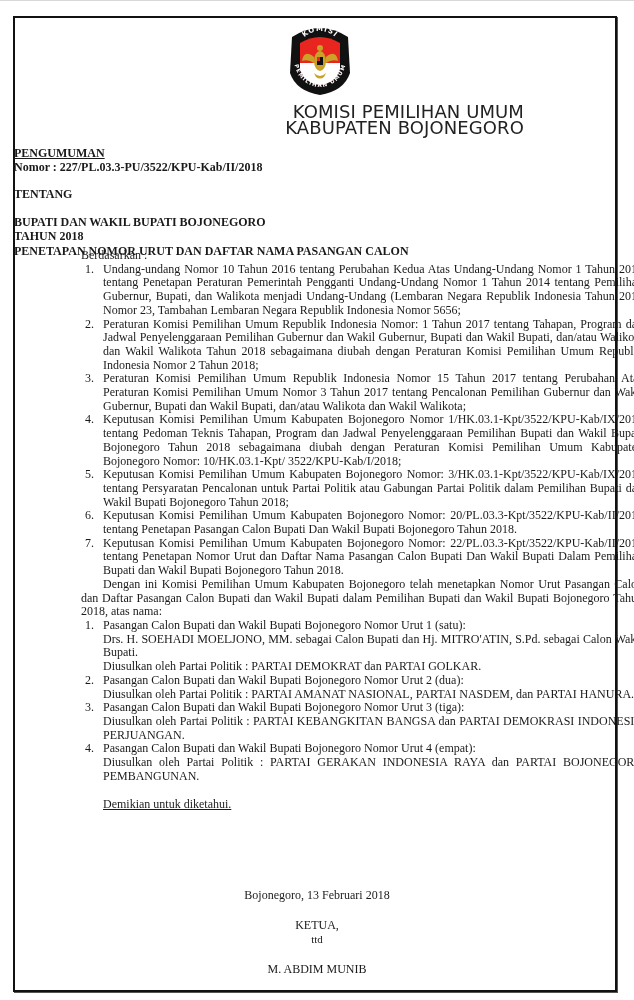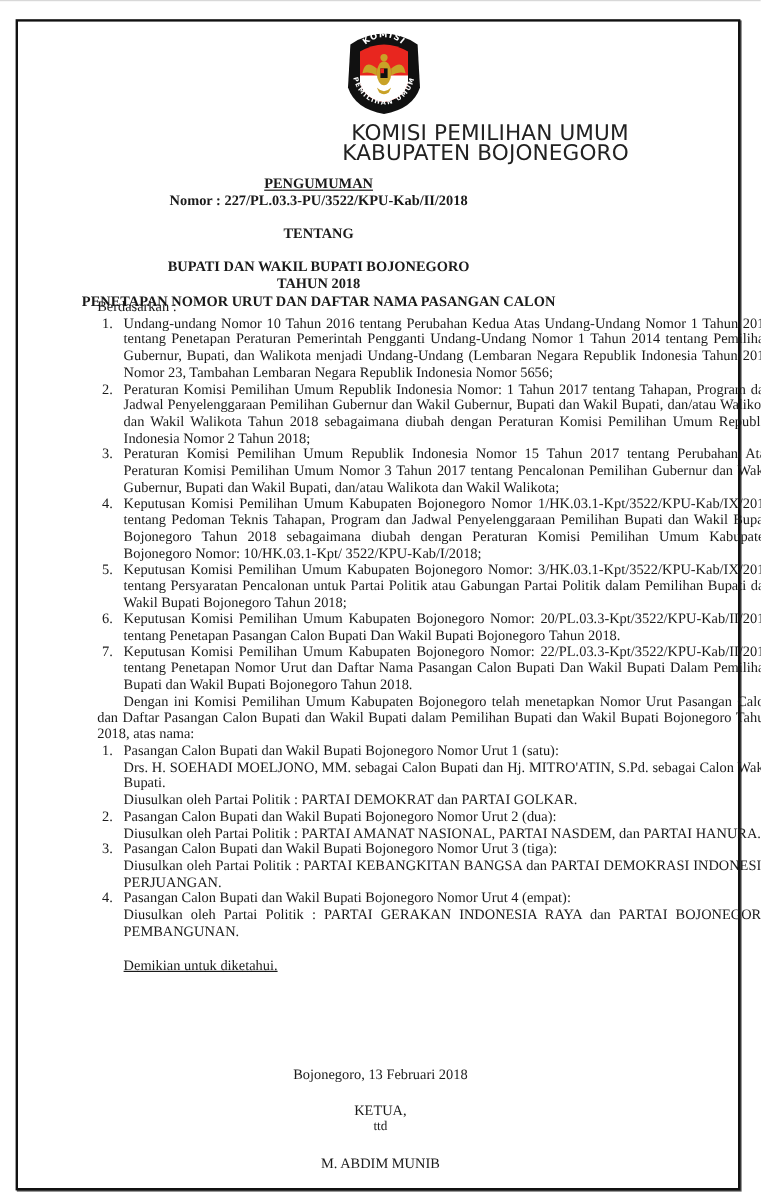--- a/index.html
+++ b/index.html
@@ -10,21 +10,21 @@
   .topline { position: absolute; left: 0; top: 0; width: 634px; height: 1px; background: #d8d8d8; }
   .frame {
     position: absolute; left: 13px; top: 16px; width: 600px; height: 972px;
     border: 2px solid #111; box-shadow: 1px 1px 0 #555;
   }
   .logo { position: absolute; left: 286px; top: 23px; width: 68px; height: 74px; }
   .org { position: absolute; left: 0; width: 524px; text-align: right;
     font-family: "DejaVu Sans", sans-serif; font-size: 18px; color: #222; letter-spacing: 0.1px; }
   .org1 { top: 101px; }
   .org2 { top: 117px; }
-  .center { position: absolute; left: 0; width: 531px; text-align: center; font-size: 12px; font-weight: bold; line-height: 13px; }
+  .center { position: absolute; left: 0; width: 531px; font-size: 12px; font-weight: bold; line-height: 13px; padding-left: 14px; }
   .u { text-decoration: underline; }
   .body { position: absolute; left: 36px; top: 249px; width: 562px; font-size: 12px; line-height: 13.7px; margin-left: 45px; }
   .body p { margin: 0; }
   ol { margin: 0; padding: 0; list-style: none; }
   li { position: relative; padding-left: 22px; text-align: justify; }
   li .num { position: absolute; left: 4px; top: 0; }
   .indent { text-indent: 22px; text-align: justify; }
   .cand li { margin-bottom: 0; }
   .closing { margin-top: 15px !important; padding-left: 22px; text-decoration: underline; }
   .sign { position: absolute; left: 0; width: 634px; text-align: center; font-size: 12px; line-height: 14px; }

